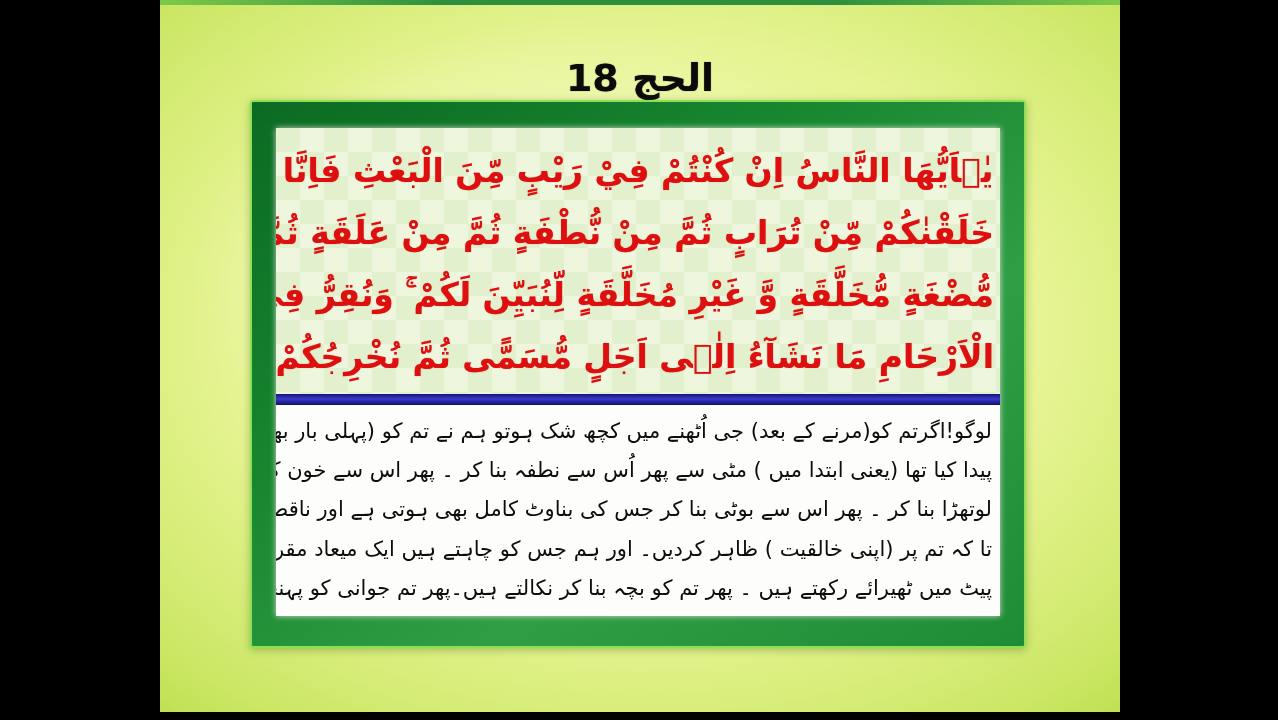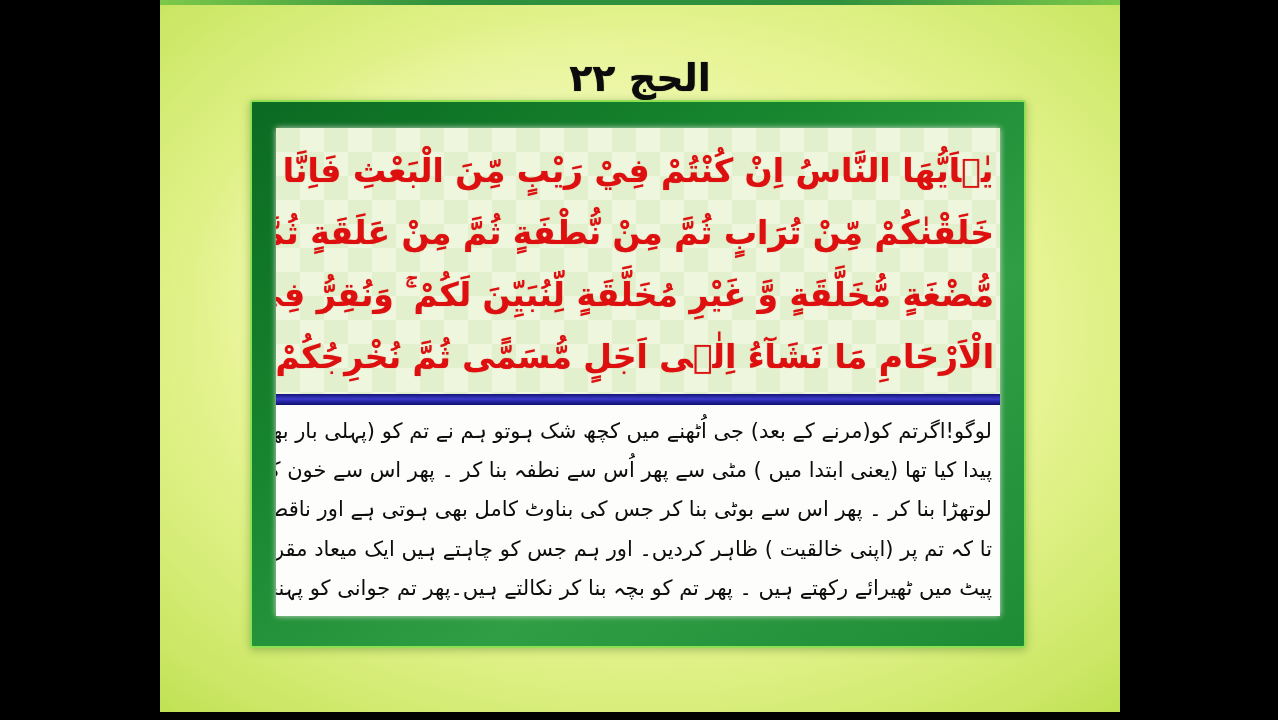--- a/index.html
+++ b/index.html
@@ -89,21 +89,21 @@
 </style>
 </head>
 <body>
 
 <div class="letterbox left"></div>
 <div class="letterbox right"></div>
 
 <div class="stage">
   <div class="stage-top-strip"></div>
 
-  <div class="surah-title">الحج ٢٢</div>
+  <div class="surah-title">الحج 18</div>
 
   <div class="green-frame">
     <div class="frame-inner">
 
       <div class="arabic-panel">
         <div class="arabic-line">يٰۤاَيُّهَا النَّاسُ اِنْ كُنْتُمْ فِيْ رَيْبٍ مِّنَ الْبَعْثِ فَاِنَّا</div>
         <div class="arabic-line">خَلَقْنٰكُمْ مِّنْ تُرَابٍ ثُمَّ مِنْ نُّطْفَةٍ ثُمَّ مِنْ عَلَقَةٍ ثُمَّ مِنْ</div>
         <div class="arabic-line">مُّضْغَةٍ مُّخَلَّقَةٍ وَّ غَيْرِ مُخَلَّقَةٍ لِّنُبَيِّنَ لَكُمْ ۚ وَنُقِرُّ فِي</div>
         <div class="arabic-line">الْاَرْحَامِ مَا نَشَآءُ اِلٰۤى اَجَلٍ مُّسَمًّى ثُمَّ نُخْرِجُكُمْ طِفْلًا</div>
       </div>

